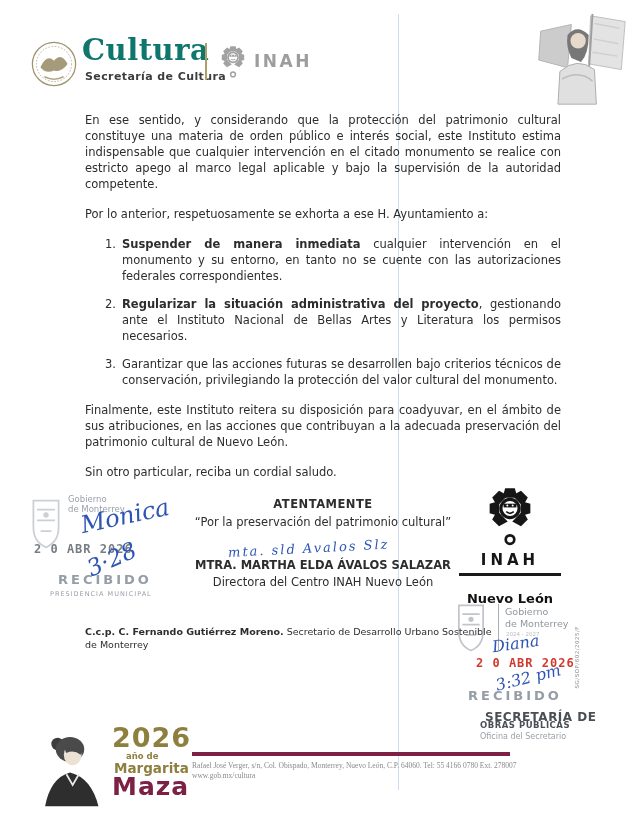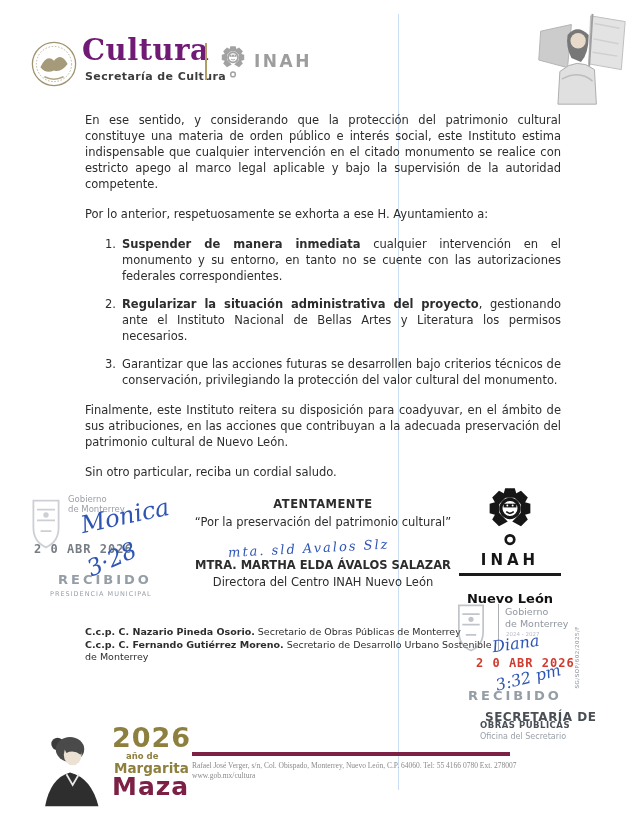--- a/index.html
+++ b/index.html
@@ -5,21 +5,21 @@
   html,body{margin:0;padding:0;background:#e9e9e9;}
   .page{position:relative;width:642px;height:815px;background:#ffffff;margin:0 auto;
         font-family:"DejaVu Sans",sans-serif;color:#2e2e2e;overflow:hidden;}
   .abs{position:absolute;}
 
   
   .scanline{position:absolute;left:398px;top:14px;width:1px;height:776px;
             background:rgba(130,175,225,.42);}
 
   
-  .brand{font-family:"DejaVu Serif",serif;font-weight:bold;font-size:29px;color:#701a75;letter-spacing:.5px;text-align:center;}
+  .brand{font-family:"DejaVu Serif",serif;font-weight:bold;font-size:29px;color:#0f766e;letter-spacing:.5px;text-align:center;}
   .brand-sub{font-size:11px;font-weight:bold;color:#3d3d3d;letter-spacing:.4px;}
   .hdr-divider{width:2px;height:37px;background:#b19e66;}
   .inah-hdr-label{font-size:17px;font-weight:bold;color:#9d9d9d;letter-spacing:2.5px;}
 
   
   .bodycol{position:absolute;left:85px;top:112px;width:476px;font-size:11.5px;line-height:16px;
            text-align:justify;color:#2d2d2d;}
   .bodycol p{margin:0 0 14px 0;}
   .li{display:flex;margin:0 0 12px 0;padding-left:20px;}
   .li .num{flex:none;width:17px;}
@@ -201,21 +201,20 @@
       <div>de Monterrey</div>
     </div>
     <div class="hname hand">Monica</div>
     <div class="date stampdate">2 0 ABR 2026</div>
     <div class="htime hand">3·28</div>
     <div class="rec recibido">RECIBIDO</div>
     <div class="office">PRESIDENCIA MUNICIPAL</div>
   </div>
 
   <div class="ccp">
-    <div><b>C.c.p. C. Nazario Pineda Osorio.</b><span> Secretario de Obras Públicas de Monterrey</span></div>
     <div><b>C.c.p. C. Fernando Gutiérrez Moreno.</b><span> Secretario de Desarrollo Urbano Sostenible de Monterrey</span></div>
   </div>
 
   <div class="stampR">
     <span class="abs" style="left:12px;top:4px;opacity:.55;">
       <svg width="38" height="52" viewBox="0 0 40 60">
         <path d="M6,4 L34,4 L34,34 Q34,50 20,56 Q6,50 6,34 Z" fill="none" stroke="#8f969e" stroke-width="2"></path>
         <path d="M10,14 L30,14 M10,26 L30,26 M14,38 L26,38" stroke="#8f969e" stroke-width="2" fill="none"></path>
         <circle cx="20" cy="20" r="3" fill="#8f969e"></circle>
       </svg>

